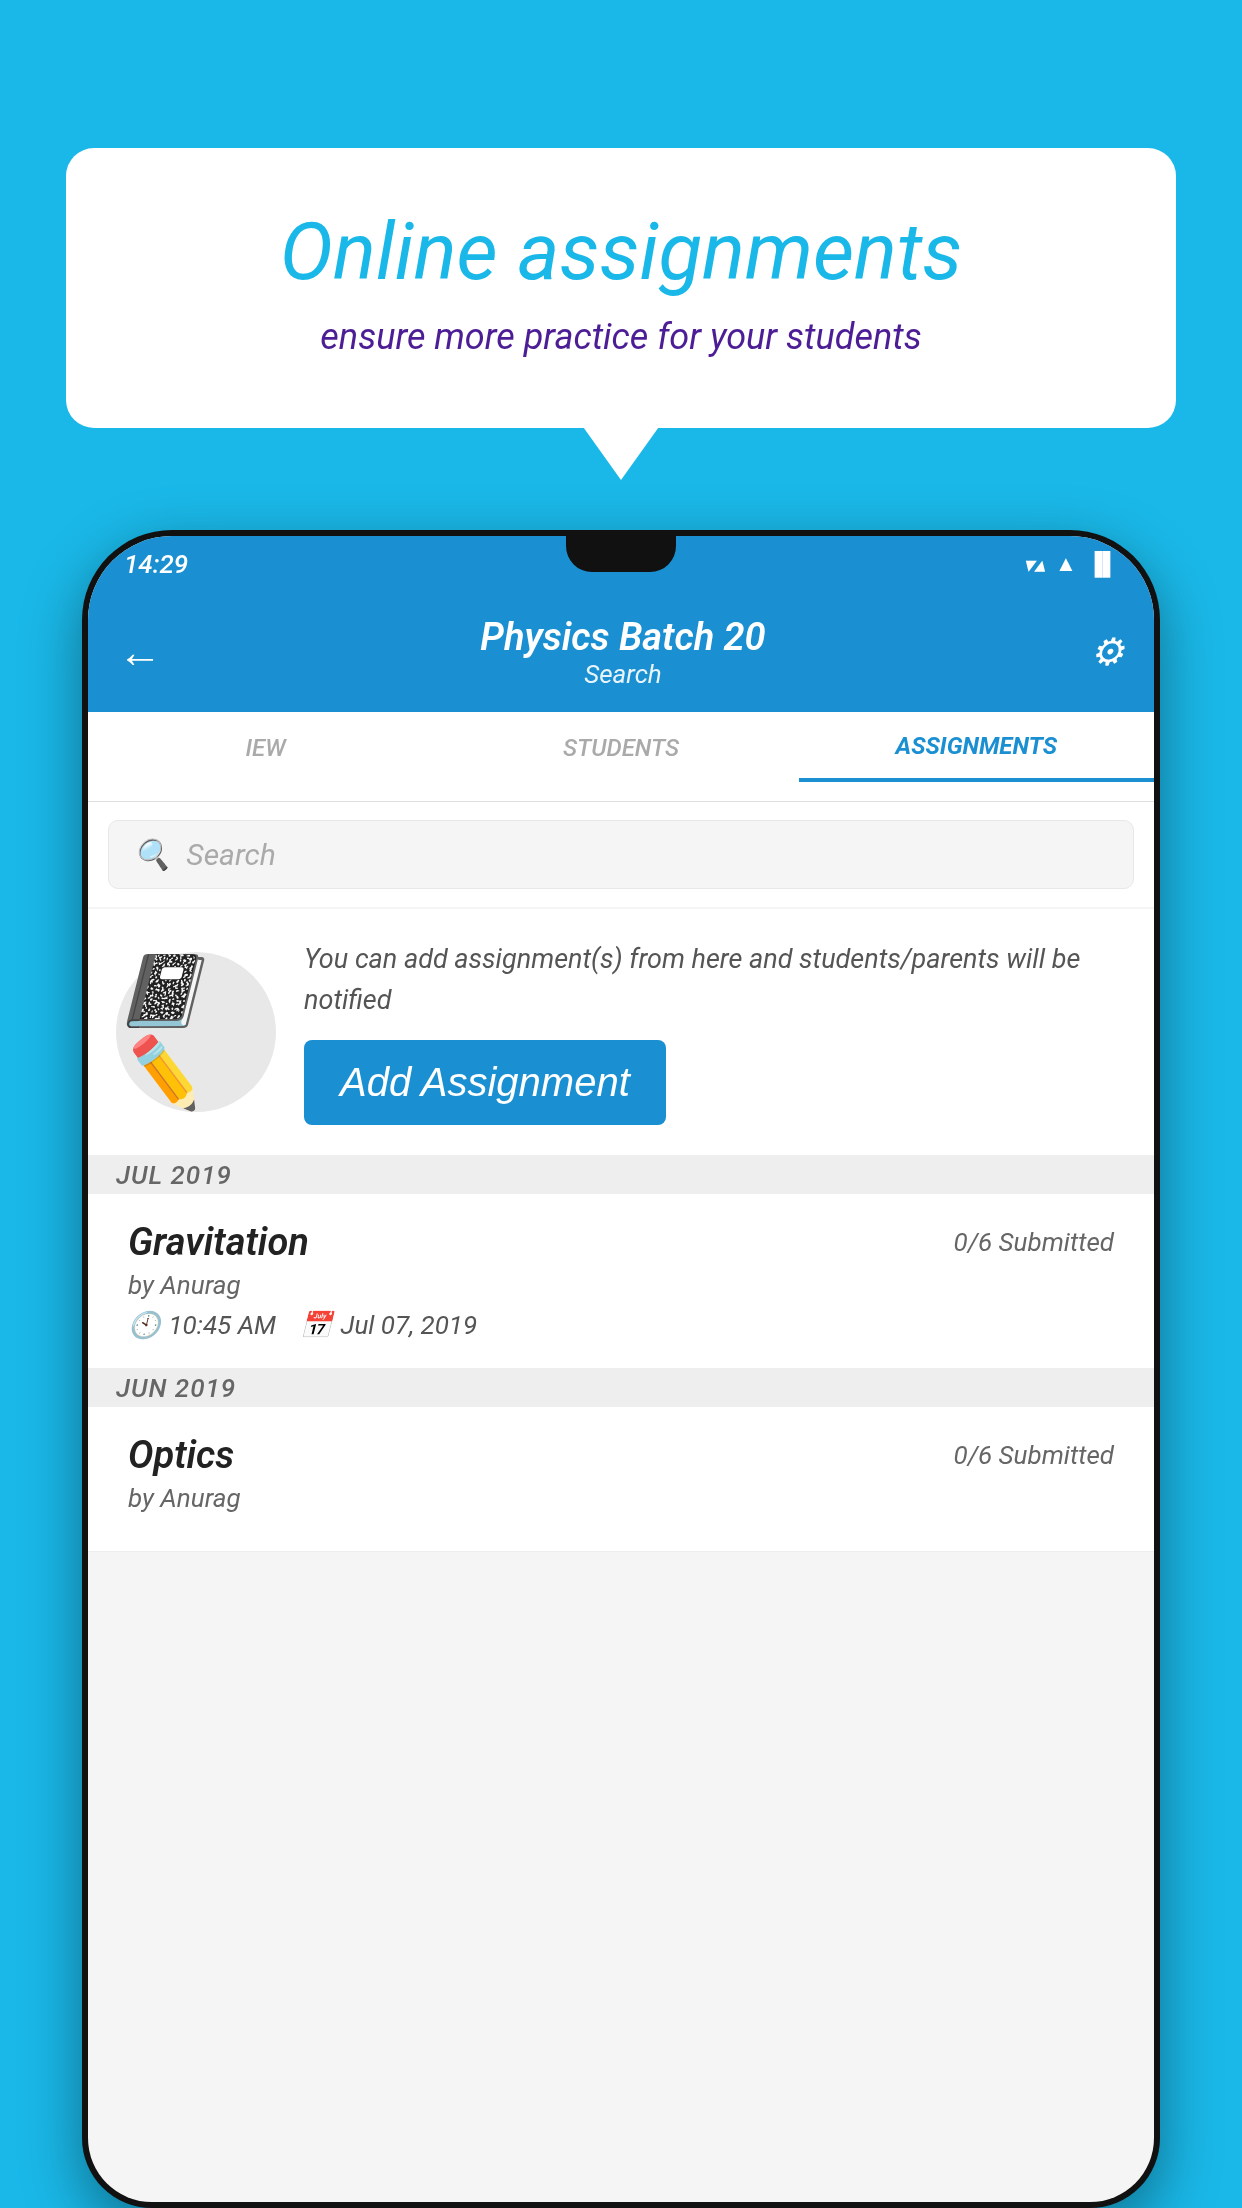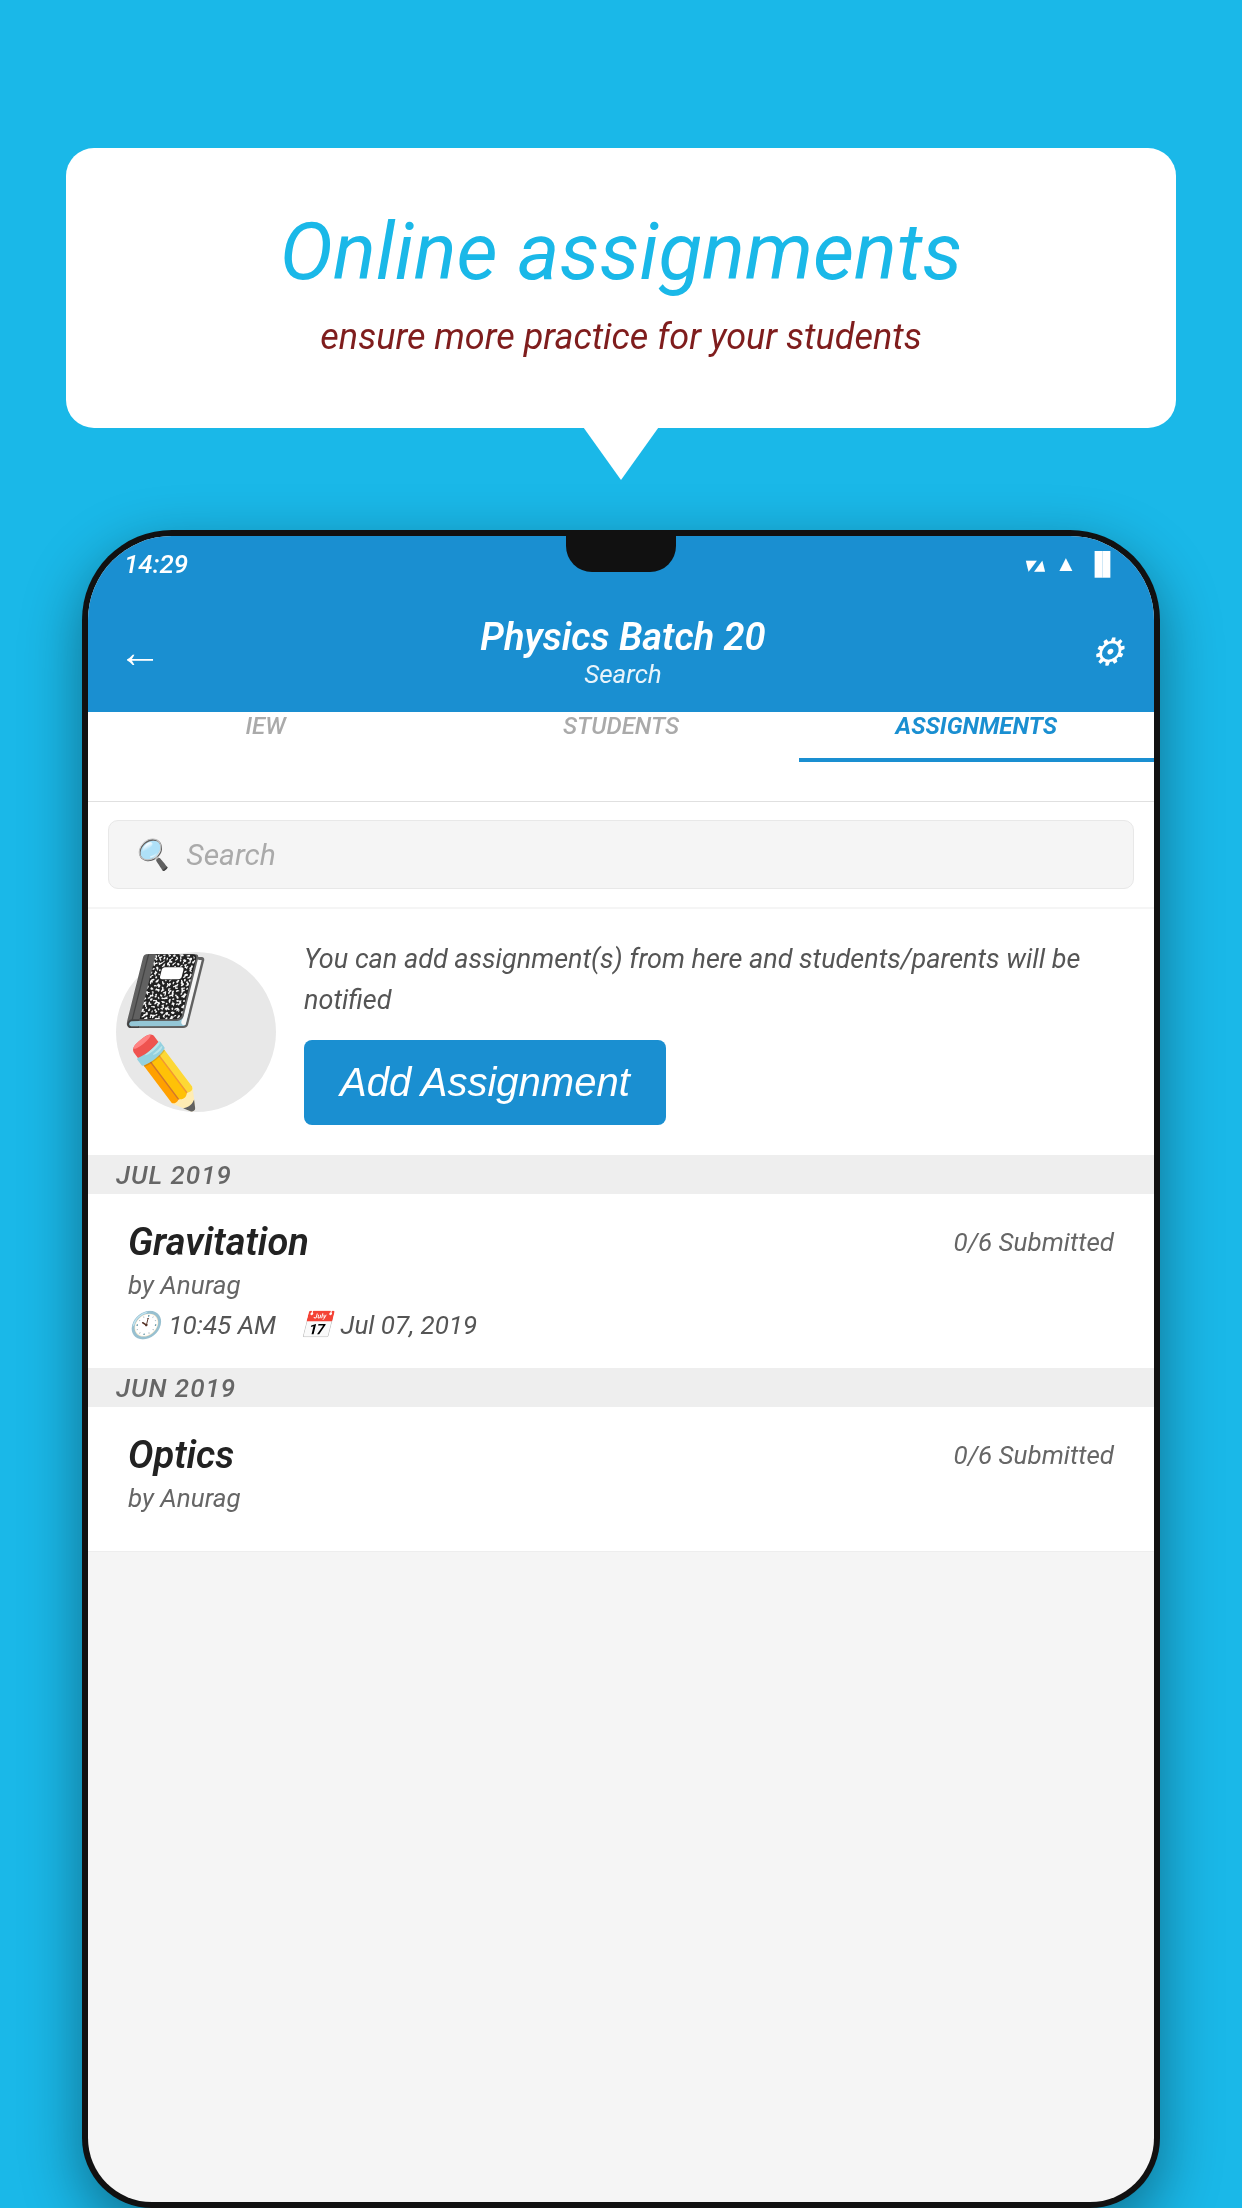--- a/index.html
+++ b/index.html
@@ -45,21 +45,21 @@
     .bubble-title {
       font-size: 80px;
       font-weight: 400;
       color: #1ab8e8;
       margin-bottom: 20px;
       line-height: 1.1;
     }
 
     .bubble-subtitle {
       font-size: 36px;
-      color: #7f1d1d;
+      color: #4c1d95;
       font-weight: 400;
     }
 
     
     .phone-frame {
       position: absolute;
       top: 530px;
       left: 82px;
       right: 82px;
       bottom: 0px;
@@ -153,21 +153,21 @@
       color: white;
       font-size: 38px;
       cursor: pointer;
     }
 
     
     .tabs-bar {
       background: white;
       display: flex;
       height: 90px;
-      align-items: flex-start;
+      align-items: center;
       border-bottom: 1px solid #e0e0e0;
       overflow: hidden;
     }
 
     .tab-item {
       flex: 1;
       text-align: center;
       padding-bottom: 18px;
       font-size: 24px;
       font-weight: 500;

